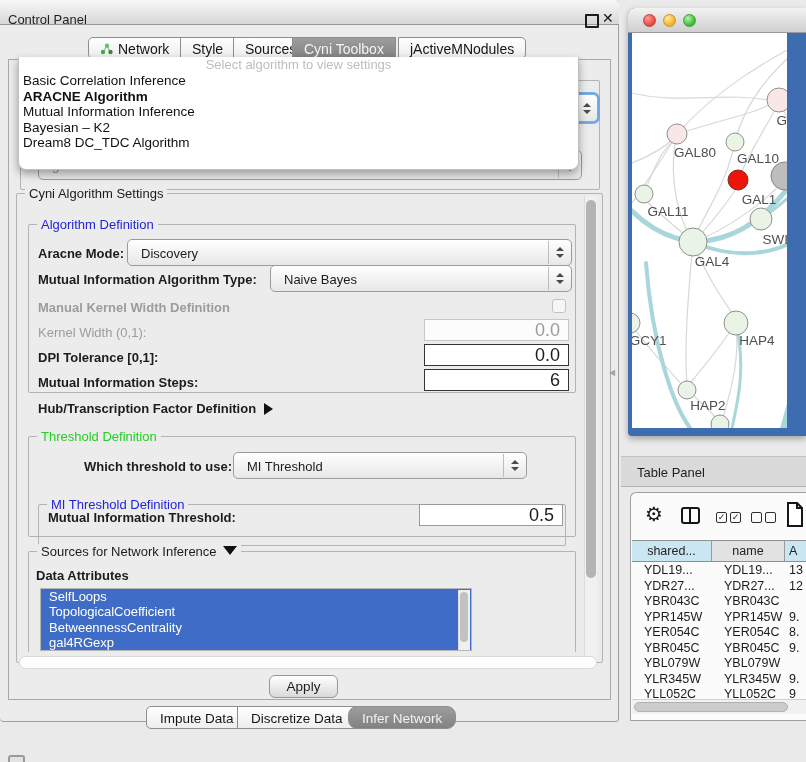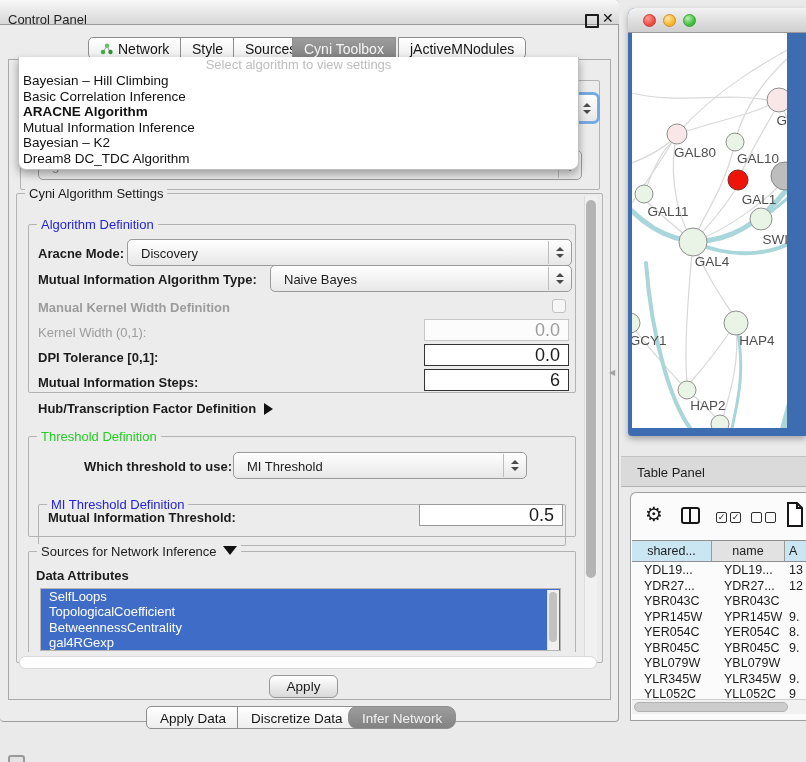--- a/index.html
+++ b/index.html
@@ -70,21 +70,21 @@
   .lbl.dis{color:#9c9c9c;}
   .field{box-sizing:border-box;border:1px solid #343434;background:#ffffff;
     font-size:18px;text-align:right;padding:0 8px 0 0;line-height:21px;}
   .field.dis{border:1px solid #c7c7c7;background:#fcfcfc;color:#9c9c9c;}
   .checkbox{box-sizing:border-box;width:14px;height:14px;border:1px solid #c2c2c2;border-radius:3px;background:#f6f6f6;}
   .tri-right{display:inline-block;width:0;height:0;border-top:6px solid transparent;border-bottom:6px solid transparent;border-left:9px solid #111;vertical-align:-2px;margin-left:8px;}
   .tri-down{display:inline-block;width:0;height:0;border-left:7px solid transparent;border-right:7px solid transparent;border-top:9px solid #111;vertical-align:1px;margin-left:6px;}
   .thr-group{left:28px;top:436px;width:548px;height:101px;}
   .mithr-group{left:38px;top:504px;width:528px;height:42px;}
   .src-group{left:28px;top:551px;width:548px;height:101px;border-bottom:none;border-radius:2px 2px 0 0;}
-  .attr-list{left:40px;top:588px;width:521px;height:63px;background:#fff;border:1px solid #b5b5b5;box-sizing:border-box;overflow:hidden;}
+  .attr-list{left:40px;top:588px;width:432px;height:63px;background:#fff;border:1px solid #b5b5b5;box-sizing:border-box;overflow:hidden;}
   .attr-item{height:15.4px;line-height:15.4px;background:#3f6cc7;color:#fff;font-size:13px;padding-left:8px;white-space:nowrap;}
   .list-vscroll{position:absolute;right:1px;top:1px;width:12px;height:61px;background:#f0f0f0;border-left:1px solid #ddd;box-sizing:border-box;}
   .list-vscroll .thumb{position:absolute;left:1px;top:2px;width:8px;height:50px;background:#c2c2c2;border-radius:4px;}
   .hscroll{left:19px;top:656px;width:578px;height:13px;background:#fdfdfd;border:1px solid #d9d9d9;border-radius:7px;box-sizing:border-box;}
 
   .apply-btn{left:269px;top:675px;width:69px;height:23px;border:1px solid #979797;border-radius:6px;
     background:linear-gradient(#ffffff,#d9d9d9);text-align:center;line-height:21px;font-size:13.5px;box-sizing:border-box;}
 
   .btab{top:706px;height:23px;line-height:23px;background:linear-gradient(#ffffff,#ededed);
     border:1px solid #8d8d8d;box-sizing:border-box;padding:0 13px;font-size:13.5px;color:#161616;}
@@ -161,21 +161,20 @@
 <div class="abs combo comboB">
   <span class="cval">gal-filtered sif default node</span>
   <span class="spin">
       <i class="up"></i>
       <i class="dn"></i>
     </span>
 </div>
 
 <div class="abs popup">
   <div class="hint">Select algorithm to view settings</div>
-  <div class="item">Bayesian – Hill Climbing</div>
   <div class="item">Basic Correlation Inference</div>
   <div class="item bold">ARACNE Algorithm</div>
   <div class="item">Mutual Information Inference</div>
   <div class="item">Bayesian – K2</div>
   <div class="item">Dream8 DC_TDC Algorithm</div>
 </div>
 
 <div class="abs settings-group">
   <span class="group-title">Cyni Algorithm Settings</span>
 </div>
@@ -242,21 +241,21 @@
   <div class="attr-item">BetweennessCentrality</div>
   <div class="attr-item">gal4RGexp</div>
   <div class="list-vscroll">
       <span class="thumb"></span>
     </div>
 </div>
 <div class="abs hscroll"></div>
 
 <div class="abs apply-btn">Apply</div>
 
-<div class="abs btab first" style="left:146px;">Apply Data</div>
+<div class="abs btab first" style="left:146px;">Impute Data</div>
 <div class="abs btab" style="left:237px;">Discretize Data</div>
 <div class="abs btab sel last" style="left:348px;border-radius:9px;">Infer Network</div>
 
 <div class="abs net-window"></div>
 <div class="abs net-titlebar"></div>
 <div class="abs light red" style="left:643px;"></div>
 <div class="abs light yellow" style="left:663px;"></div>
 <div class="abs light green" style="left:683px;"></div>
 
 <div class="abs net-canvas">

